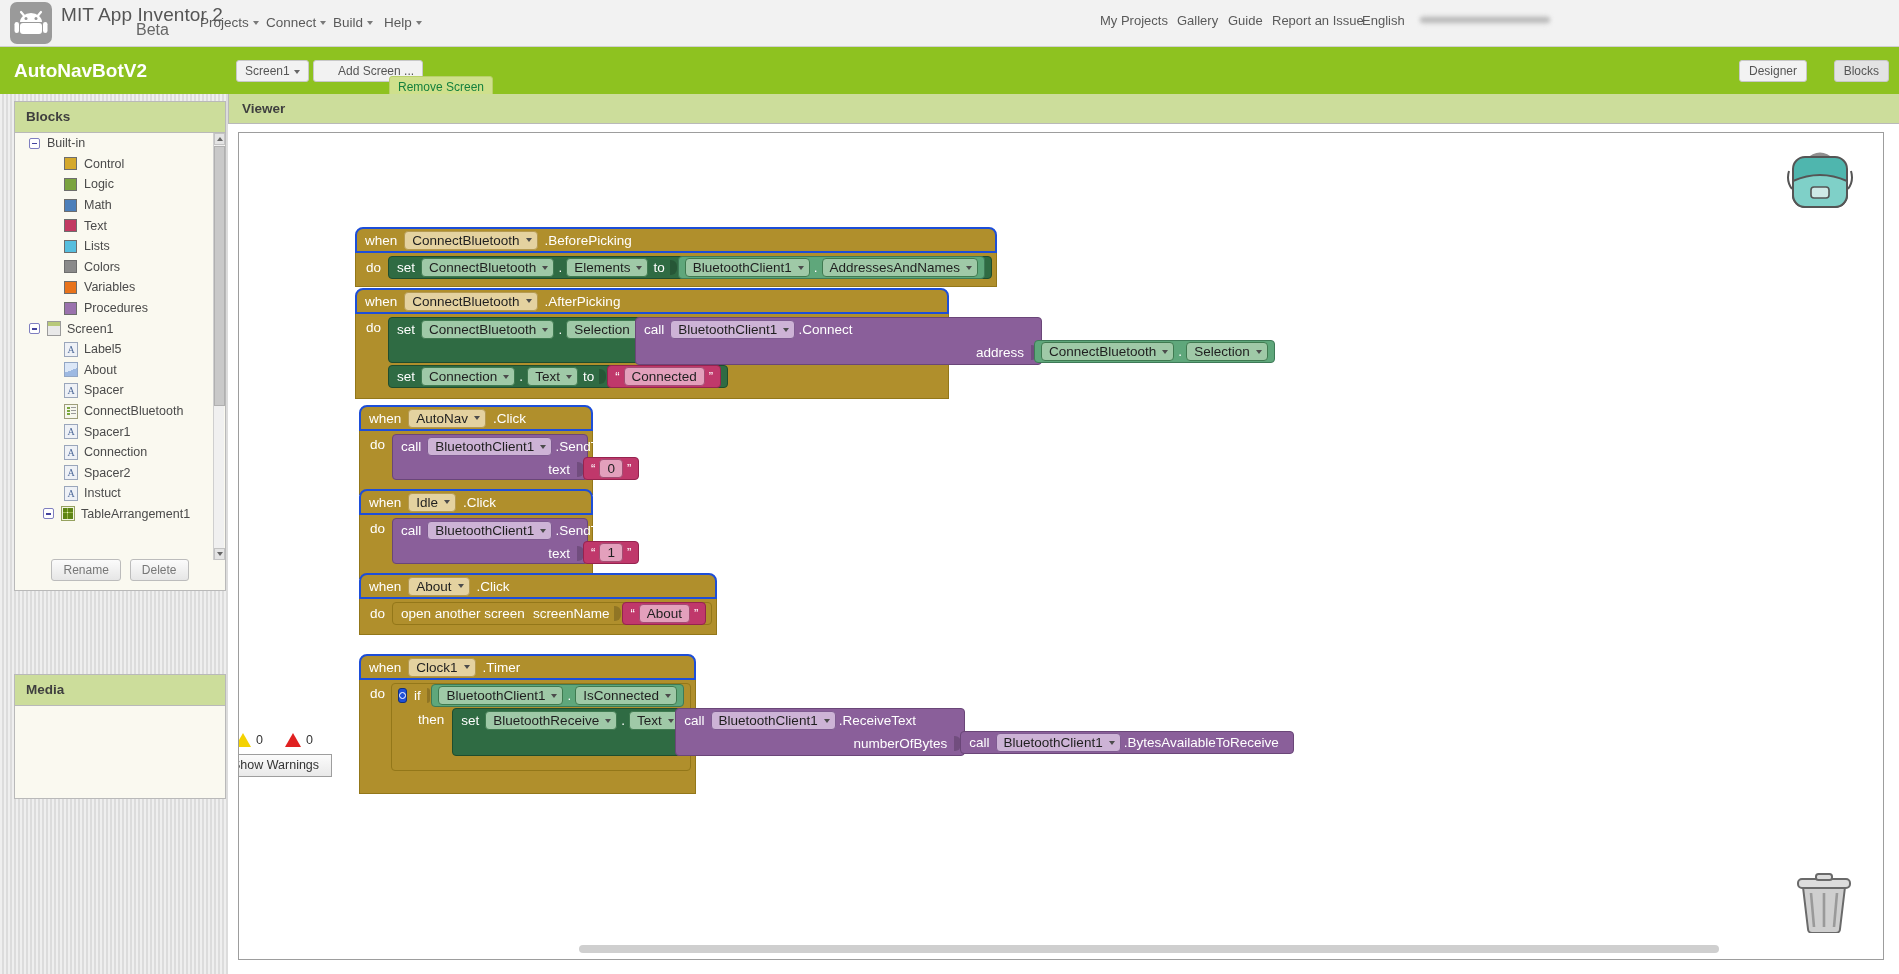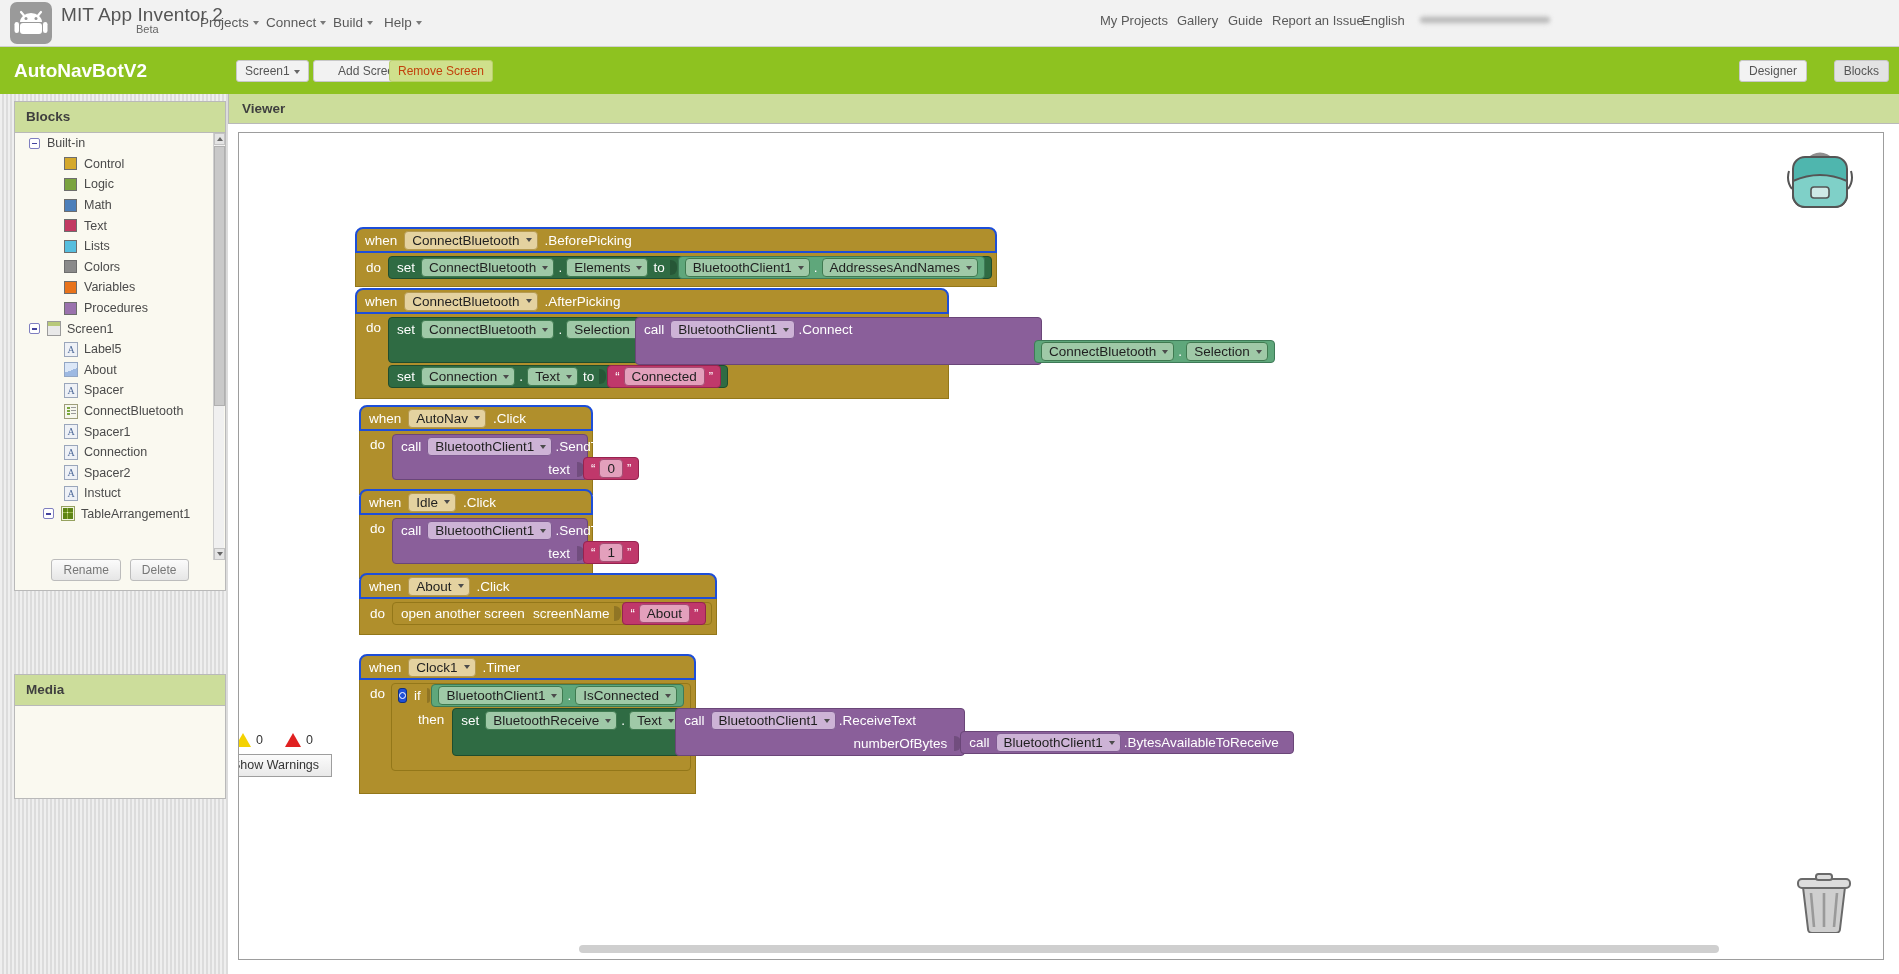--- a/index.html
+++ b/index.html
@@ -23,21 +23,21 @@
     display: flex; align-items: center; justify-content: center;
   }
   #logo-box svg { display: block; }
   #brand {
     position: absolute; left: 61px; top: 4px;
     color: #555; font-size: 19px; line-height: 22px; font-weight: 400;
     letter-spacing: .1px;
   }
   #brand-beta {
     position: absolute; left: 136px; top: 23px;
-    color: #666; font-size: 11px; line-height: 13px;
+    color: #666; font-size: 16px; line-height: 13px;
   }
   .topmenu {
     position: absolute; top: 14px;
     color: #5a5a5a; font-size: 13.5px; line-height: 17px;
     cursor: pointer; white-space: nowrap;
   }
   .topmenu .caret {
     display: inline-block; margin-left: 4px;
     border-left: 3.5px solid transparent; border-right: 3.5px solid transparent;
     border-top: 4.5px solid #7a7a7a; vertical-align: middle;
@@ -80,21 +80,21 @@
   #project-title {
     position: absolute; left: 14px; top: 12px;
     color: #fff; font-size: 19px; line-height: 24px; font-weight: bold;
   }
   .pbtn {
     position: absolute; top: 13px;
     background: #f2f2f2; border: 1px solid #c8c8c8; border-radius: 3px;
     color: #555; font-size: 12px; line-height: 14px;
     padding: 3px 8px; cursor: pointer; white-space: nowrap;
   }
-  .pbtn.disabled { background: #cfe08c; border-color: #b9d06c; color: #c2410c; }
+  .pbtn.disabled { background: #cfe08c; border-color: #b9d06c; color: #15803d; margin-top: 16px; }
   #b-screen1   { left: 236px; }
   #b-addscreen { left: 313px; padding-left: 24px; }
   #b-removescreen { left: 389px; }
   .tgl {
     position: absolute; top: 13px;
     background: #f2f2f2; border: 1px solid #c8c8c8; border-radius: 3px;
     color: #555; font-size: 12px; line-height: 14px;
     padding: 3px 9px; cursor: pointer;
   }
   #t-designer { right: 92px; }
@@ -537,20 +537,24 @@
 
             <div class="purpblk" style="position:absolute;left:246px;top:-1px;width:407px;height:48px;border-radius:4px;">
               <div class="row" style="height:23px;padding:0 6px 0 8px;">
                 <span class="kw" style="padding:0 6px 0 0;">call</span>
                 <span class="dd purp">
                   <span>BluetoothClient1</span>
                     <span class="tri"></span>
                 </span>
                 <span class="kw" style="padding-left:3px;">.Connect</span>
               </div>
+              <div class="row" style="height:22px;justify-content:flex-end;padding-right:2px;">
+                <span class="kw">address</span>
+                <span class="plug"></span>
+              </div>
               <div class="mintblk" style="position:absolute;left:398px;top:22px;display:inline-flex;align-items:center;height:23px;border-radius:4px;padding:0 6px;">
                 <span class="dd green">
                   <span>ConnectBluetooth</span>
                     <span class="tri"></span>
                 </span>
                 <span class="kw" style="padding:0 4px;">.</span>
                 <span class="dd green">
                   <span>Selection</span>
                     <span class="tri"></span>
                 </span>

